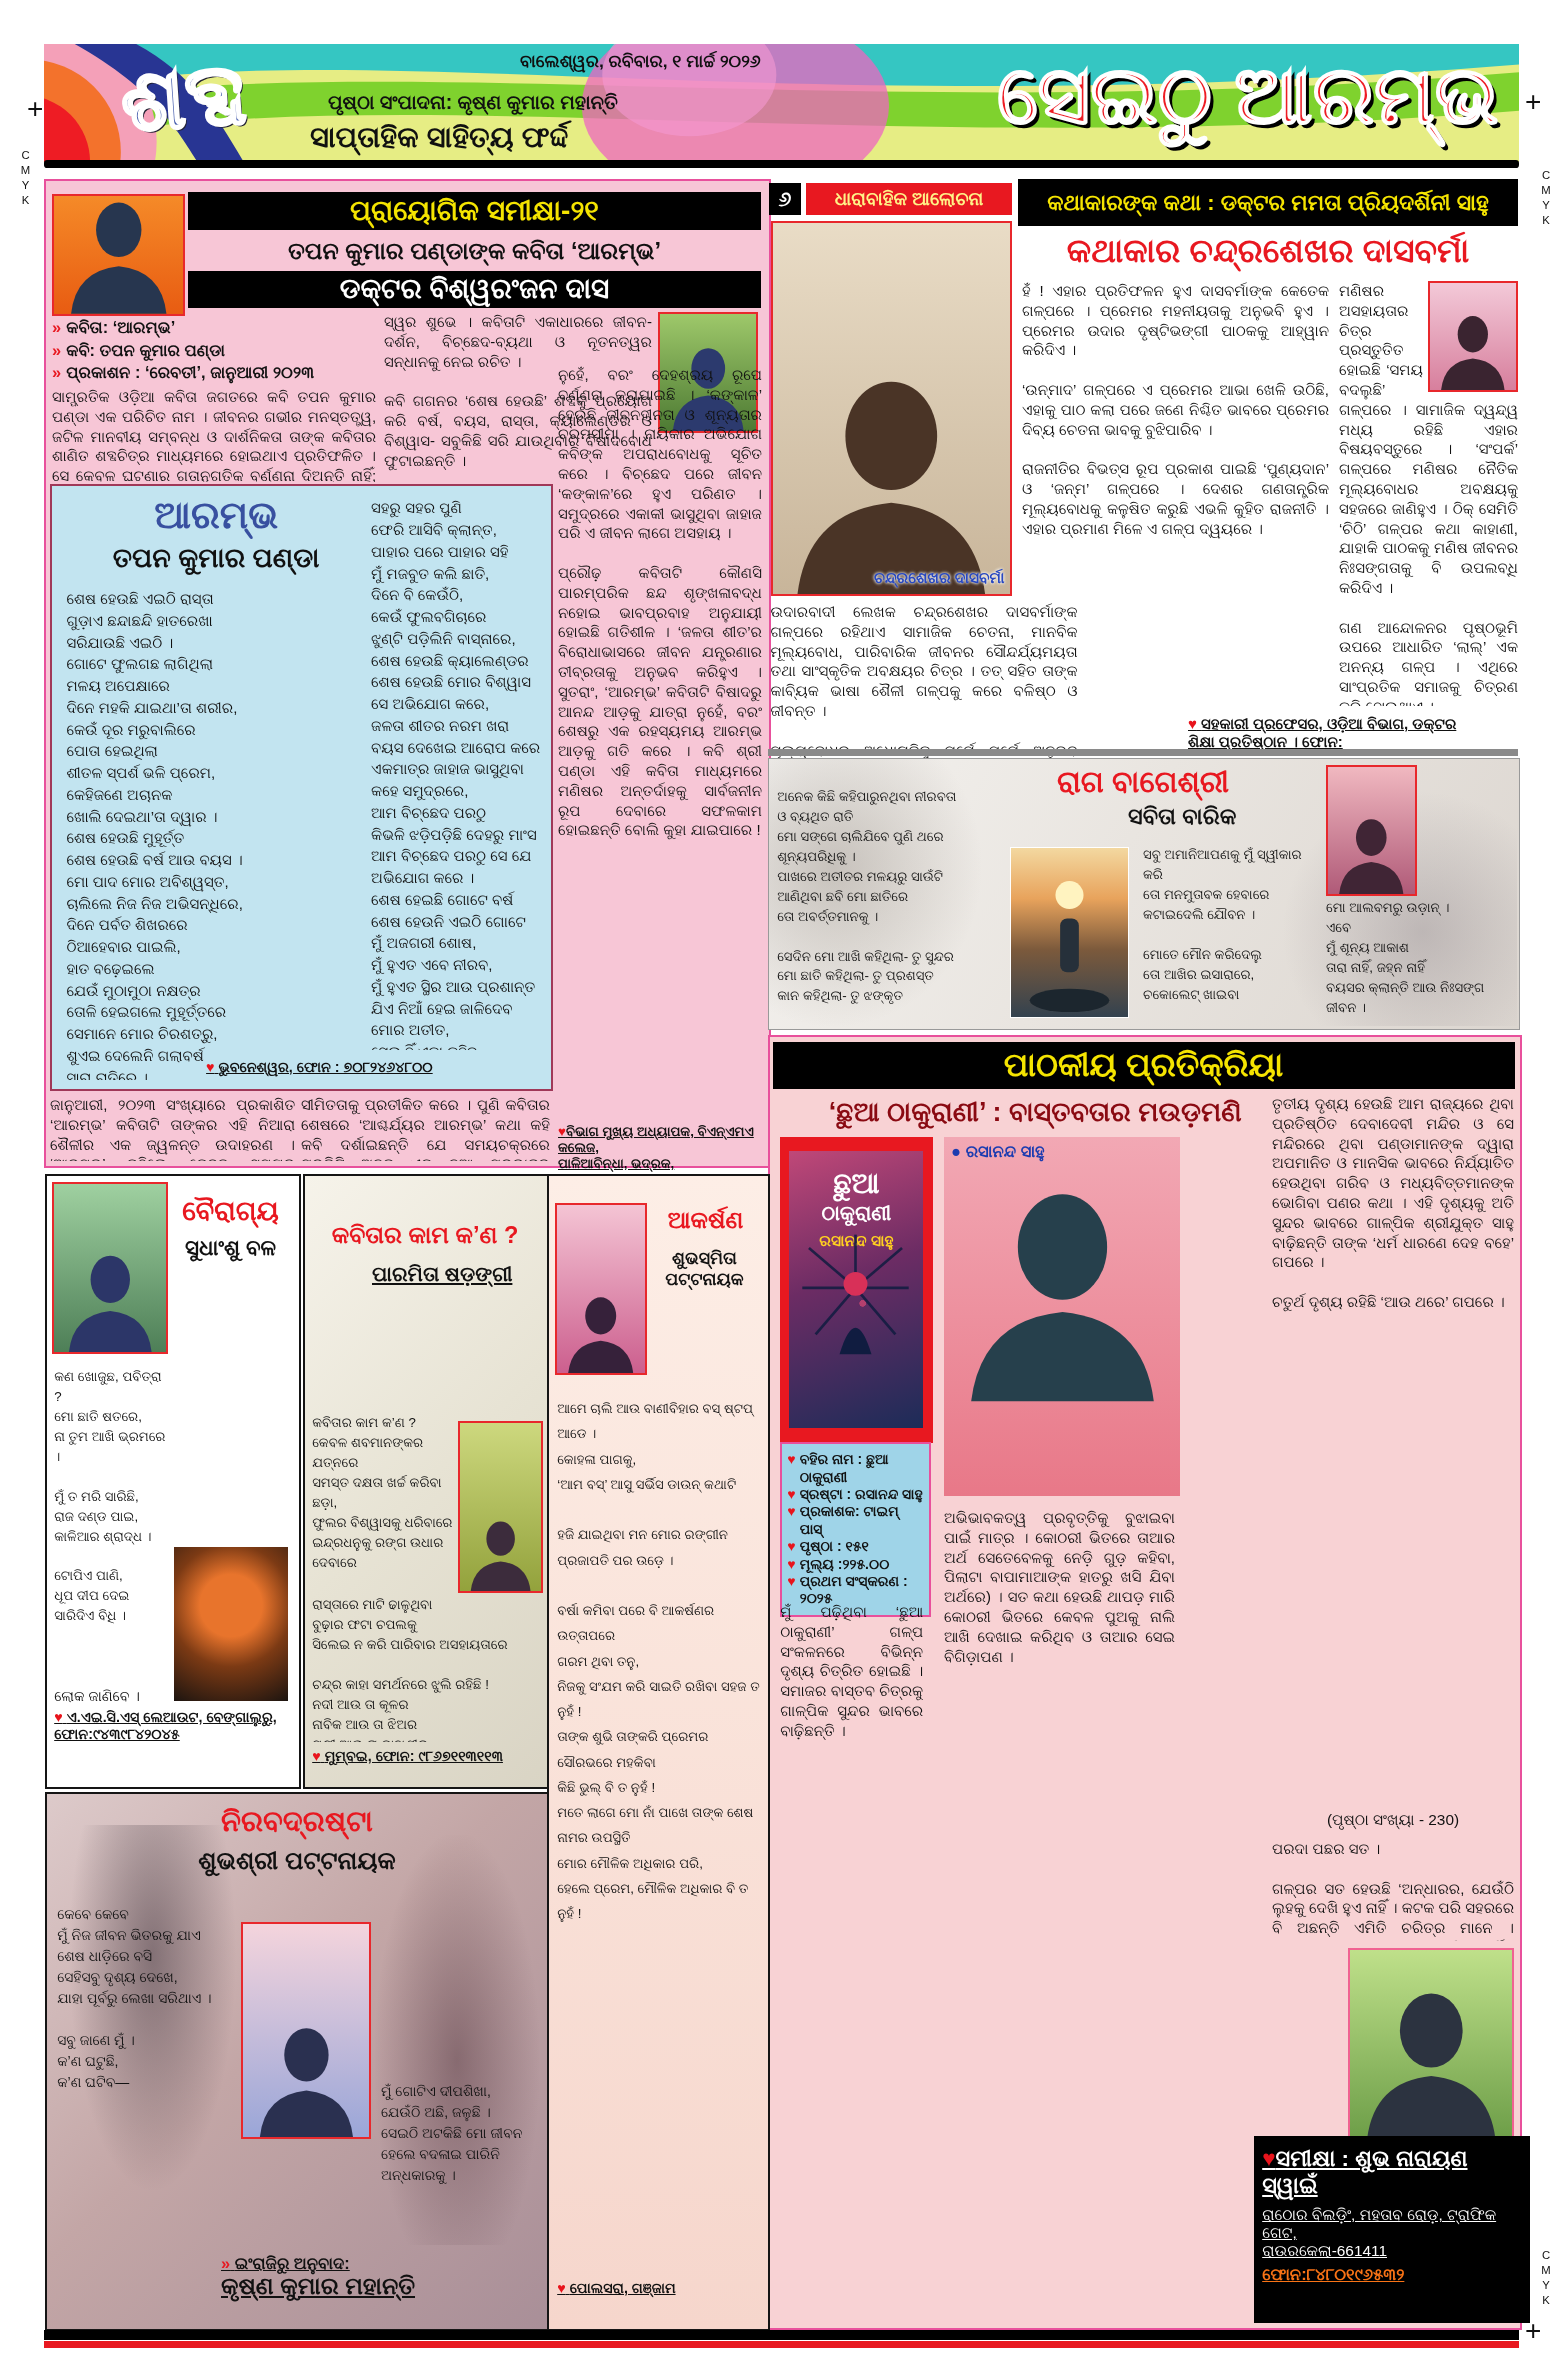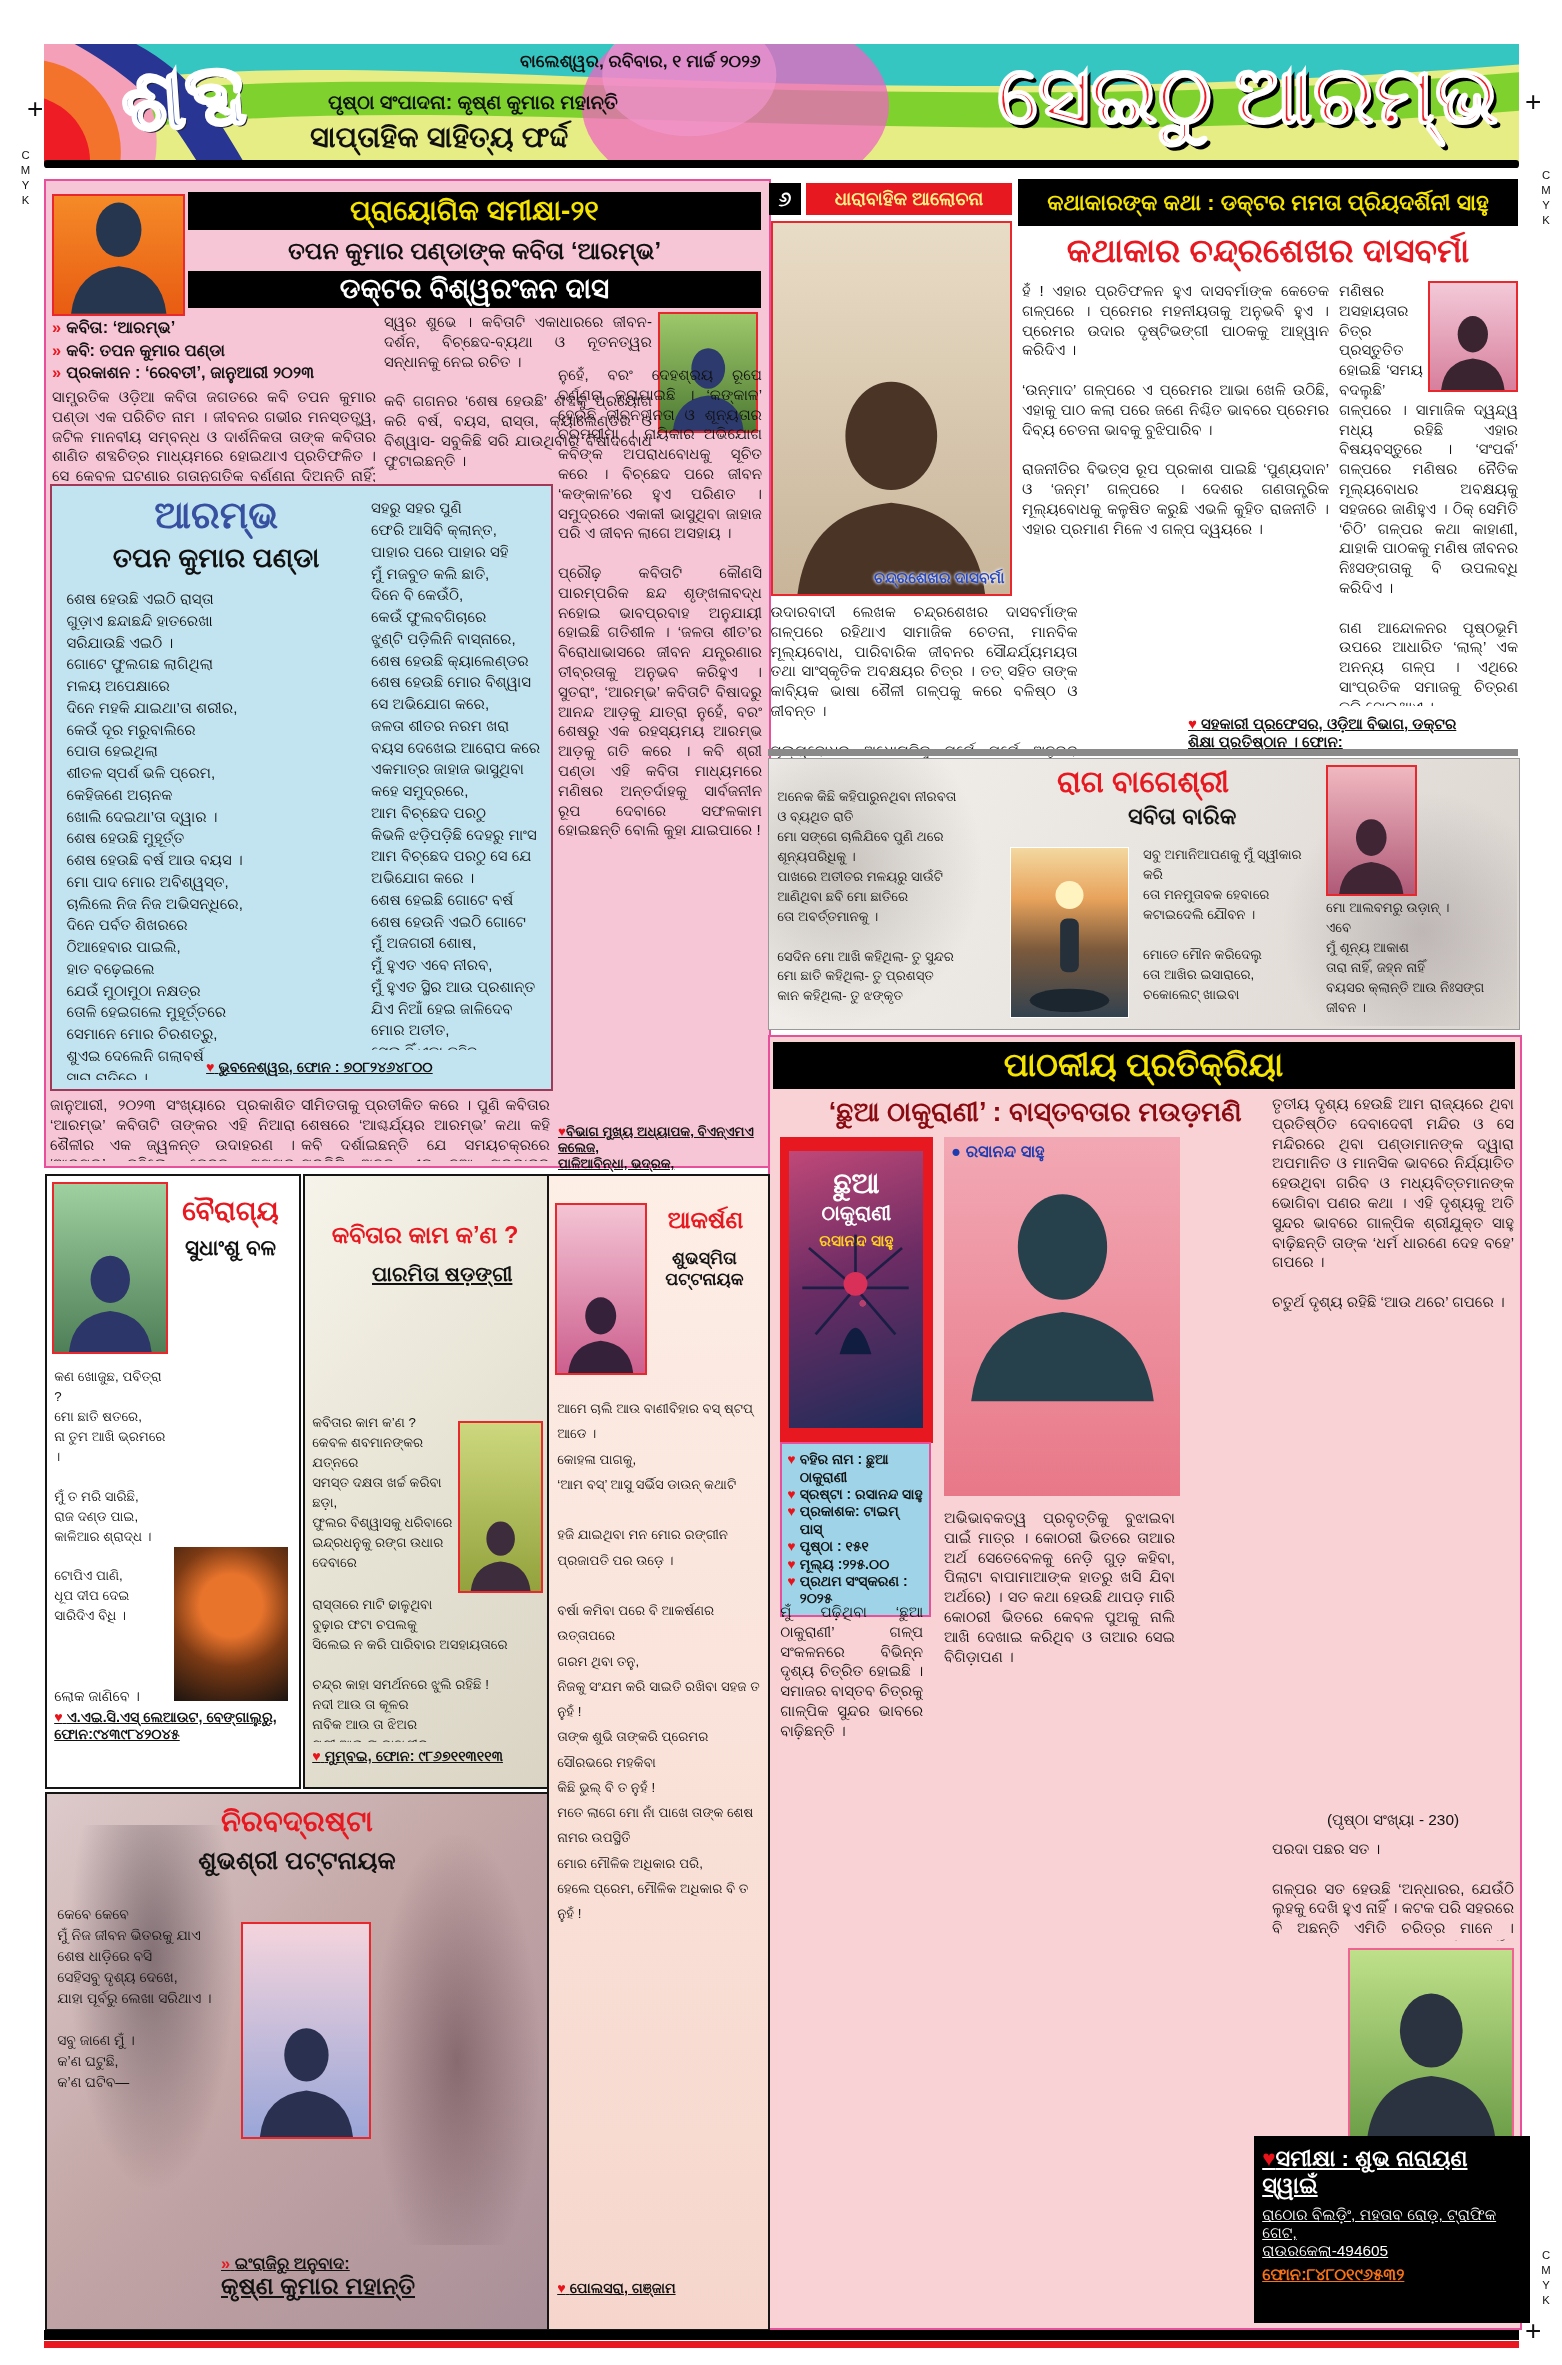--- a/index.html
+++ b/index.html
@@ -414,21 +414,21 @@
     <div class="abs photo ph-outdoor" style="left:578px;top:911px;width:162px;height:189px;border-color:#f06292;">
       <svg viewBox="0 0 100 110">
           <ellipse cx="50" cy="34" rx="22" ry="26" fill="currentColor"></ellipse>
           <path d="M5 110 Q10 70 50 66 Q90 70 95 110 Z" fill="currentColor"></path>
         </svg>
     </div>
     <div class="abs blackbox" style="left:484px;top:1099px;width:260px;height:169px;padding:9.2px 8.2px;">
       <div class="rt bold pre" style="font-size:22.5px;line-height:1.2;"><span class="heart">♥</span><span>ସମୀକ୍ଷା : ଶୁଭ ନାରାୟଣ
 ସ୍ୱାଇଁ</span></div>
       <div class="rt pre" style="font-size:15.4px;margin-top:7.2px;">ରାଠୋର ବିଲଡ଼ିଂ, ମହତାବ ରୋଡ଼, ଟ୍ରାଫିକ ଗେଟ,
-ରାଉରକେଲା-494605</div>
+ରାଉରକେଲା-661411</div>
       <div class="rt bold" style="font-size:16.4px;margin-top:5.1px;color:#f97316;">ଫୋନ:୮୪୮୦୧୯୬୫୩୨</div>
     </div>
   </div>
 
   <div class="abs box-br" style="left:45px;top:1174px;width:252px;height:611px;">
     <div class="abs photo ph-green" style="left:5.1px;top:6.1px;width:112px;height:168px;">
       <svg viewBox="0 0 100 110">
           <ellipse cx="50" cy="36" rx="20" ry="24" fill="currentColor"></ellipse>
           <path d="M8 110 Q12 72 50 68 Q88 72 92 110 Z" fill="currentColor"></path>
         </svg>
@@ -529,20 +529,25 @@
 
 ସବୁ ଜାଣେ ମୁଁ ।
 କ’ଣ ଘଟୁଛି,
 କ’ଣ ଘଟିବ—</div>
     <div class="abs photo ph-blue" style="left:194px;top:128px;width:126px;height:213px;">
       <svg viewBox="0 0 100 110">
           <ellipse cx="50" cy="36" rx="20" ry="24" fill="currentColor"></ellipse>
           <path d="M8 110 Q12 72 50 68 Q88 72 92 110 Z" fill="currentColor"></path>
         </svg>
     </div>
+    <div class="abs poem26 pre clip" style="left:334px;top:287px;width:156px;height:164px;font-size:14px;">ମୁଁ ଗୋଟିଏ ଦୀପଶିଖା,
+ଯେଉଁଠି ଅଛି, ଜଳୁଛି ।
+ସେଇଠି ଅଟକିଛି ମୋ ଜୀବନ
+ହେଲେ ବଦଳାଇ ପାରିନି
+ଅନ୍ଧକାରକୁ ।</div>
     <div class="abs rt" style="left:174px;top:460px;width:315px;">
       <div class="bold" style="font-size:16.4px;"><span class="arrow">»</span> <span>ଇଂରାଜିରୁ ଅନୁବାଦ:</span></div>
       <div class="bold" style="font-size:23.6px;">କୃଷ୍ଣ କୁମାର ମହାନ୍ତି</div>
     </div>
   </div>
 
   <div class="abs footer1"></div>
   <div class="abs footer2"></div>
 </div>
 

